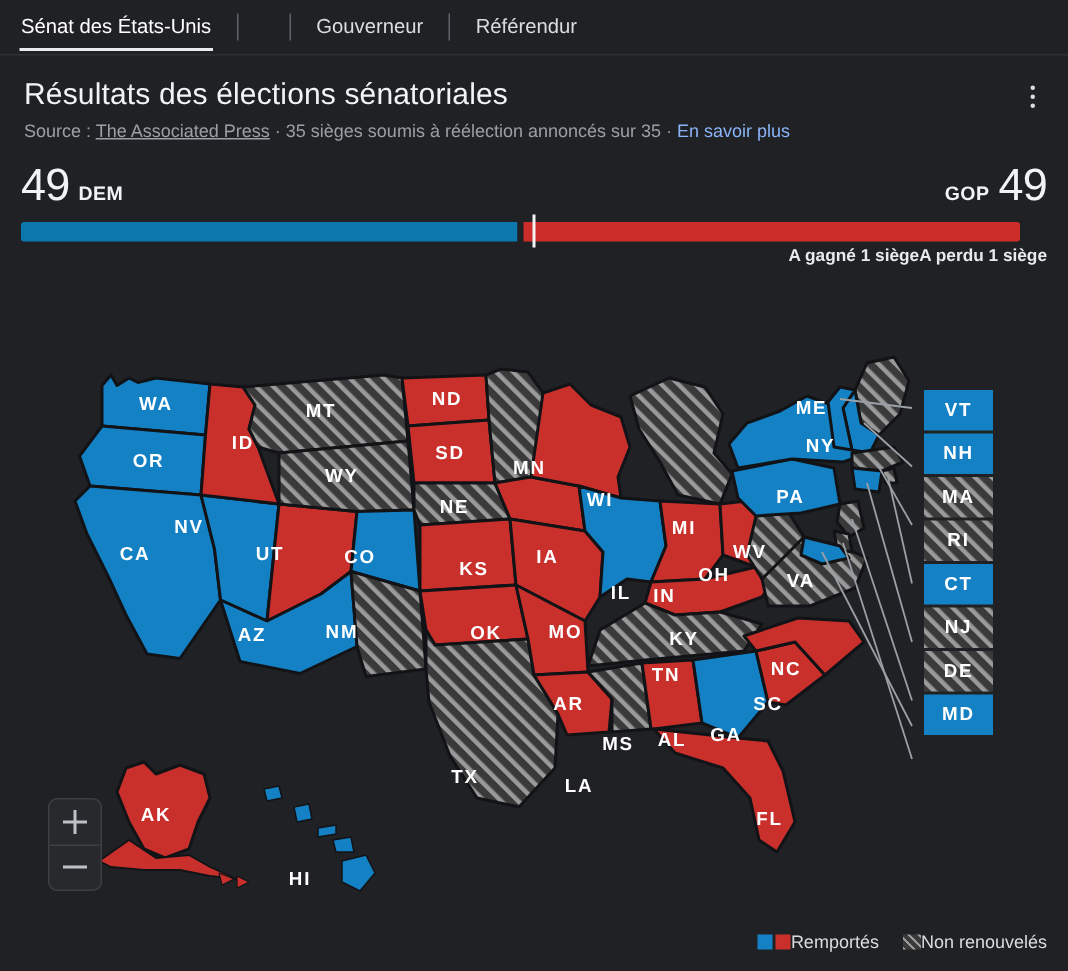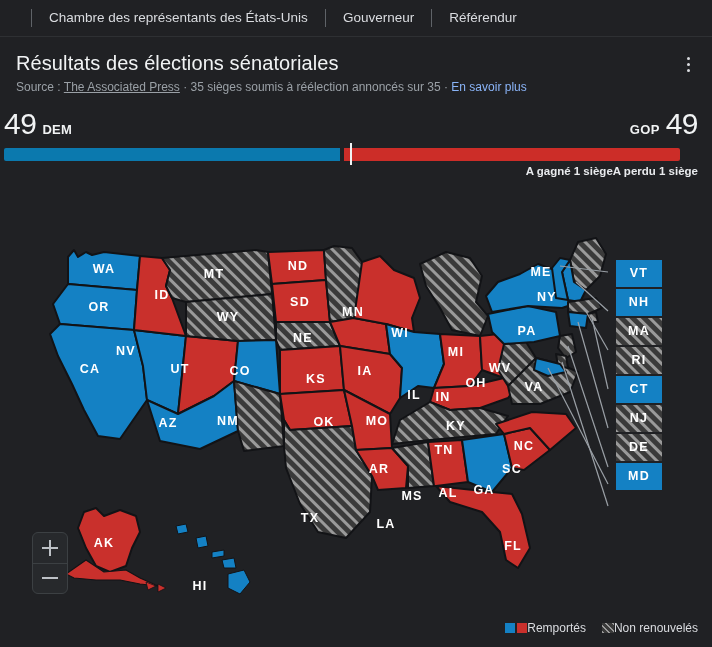--- a/index.html
+++ b/index.html
@@ -71,21 +71,21 @@
   #kebab {
     position:absolute; top:12px; right:12px;
     width:24px; height:30px;
     display:flex; flex-direction:column;
     align-items:center; justify-content:center;
     gap:3px; cursor:pointer;
   }
   #kebab i { width:3px; height:3px; border-radius:50%; background:#dadce0; display:block; }
 
   
-  #tally { padding: 12px 14px 0 4px; position:relative; }
+  #tally { padding: 12px 14px 0 14px; position:relative; }
   #tally-row {
     display:flex; align-items:flex-end;
     justify-content:space-between;
     height: 32px;
     margin-bottom: 8px;
   }
   .side { display:flex; align-items:baseline; gap:6px; }
   .bignum { font-size: 30px; font-weight: 400; color:#f1f3f4; line-height:30px; letter-spacing:-.5px; }
   .partylbl { font-size:13px; font-weight:700; color:#f1f3f4; letter-spacing:.3px; }
 
@@ -184,22 +184,22 @@
     background:
       repeating-linear-gradient(45deg,
         #9a9a9a 0 1.5px, rgba(0,0,0,0) 1.5px 4.5px);
     background-color:#3a3a3a;
   }
 </style>
 </head>
 <body>
 
 <div id="tabbar">
+  <div class="tab active">Sénat des États-Unis</div>
   <div class="tabsep"></div>
-  <div class="tab">Chambre des représentants des États-Unis</div>
   <div class="tabsep"></div>
   <div class="tab">Gouverneur</div>
   <div class="tabsep"></div>
   <div class="tab">Référendur</div>
 </div>
 
 <div id="header">
   <div id="page-title">Résultats des élections sénatoriales</div>
   <div id="source-line"><span>Source : </span><span class="src-link">The Associated Press</span><span> · 35 sièges soumis à réélection annoncés sur 35 · </span><span class="more-link">En savoir plus</span></div>
   <div id="kebab">

